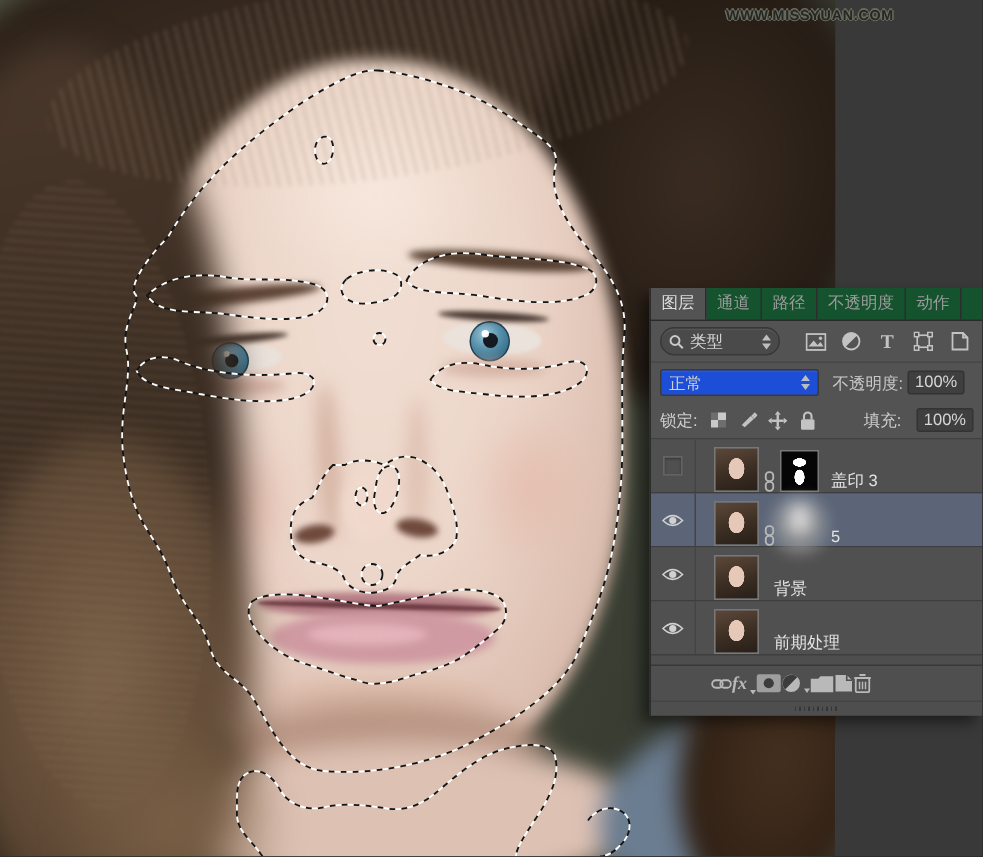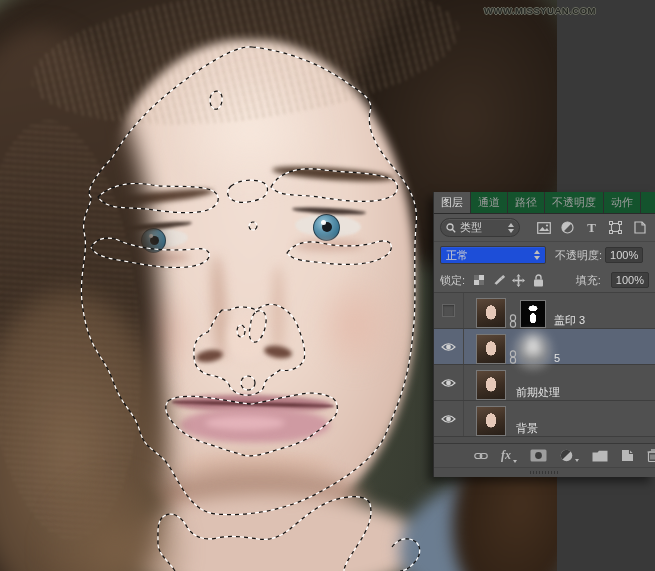--- a/index.html
+++ b/index.html
@@ -122,21 +122,21 @@
       #050505; }
   .mask-thumb.face { background:
       radial-gradient(circle 2px at 35% 40%, #111 90%, rgba(0,0,0,0) 100%),
       radial-gradient(circle 2px at 64% 40%, #111 90%, rgba(0,0,0,0) 100%),
       radial-gradient(ellipse 5px 2px at 50% 72%, #111 80%, rgba(0,0,0,0) 100%),
       radial-gradient(ellipse 10px 12px at 50% 48%, #fff 96%, rgba(0,0,0,0) 100%),
       #050505; }
   .mask-thumb.sel { outline:2px solid #fff; outline-offset:1px; }
   .layer-name { margin-left:8px; color:#e3e3e3; white-space:nowrap; }
   .layer-name.noMask { margin-left:10px; }
-  .bottom-bar { height:24px; flex:none; background:#4f4f4f; border-top:1px solid #383838; display:flex; align-items:center; gap:13px; padding-left:40px; }
+  .bottom-bar { height:24px; flex:none; background:#4f4f4f; border-top:1px solid #383838; display:flex; align-items:center; padding-left:40px; }
   .bicon { display:flex; align-items:center; color:#b9b9b9; }
   .fx { font-style:italic; font-weight:bold; font-size:12px; font-family:"Liberation Serif",serif; }
   .mini-arrow { width:0; height:0; border-left:2.5px solid transparent; border-right:2.5px solid transparent; border-top:3.5px solid #b9b9b9; margin-left:2px; align-self:flex-end; }
   .grip { height:10px; flex:none; background:#4e4e4e; display:flex; align-items:center; justify-content:center; border-top:1px solid #444; }
   .grip .dots { width:30px; height:3px; background:repeating-linear-gradient(90deg,#363636 0 1px, rgba(0,0,0,0) 1px 3px); }
   svg.ic { display:block; }
 </style>
 </head>
 <body>
 
@@ -355,32 +355,32 @@
       </div>
 
       <div class="layer-row">
         <span class="vis-well">
           <svg class="ic" width="15" height="10" viewBox="0 0 15 10">
               <path d="M1,5 Q7.5,-1.5 14,5 Q7.5,11.5 1,5 Z" fill="none" stroke="#d0d0d0" stroke-width="1.1"></path>
               <circle cx="7.5" cy="5" r="2.4" fill="#d0d0d0"></circle>
             </svg>
         </span>
         <span class="thumb"></span>
-        <span class="layer-name noMask">前期处理</span>
+        <span class="layer-name noMask">背景</span>
       </div>
 
       <div class="layer-row">
         <span class="vis-well">
           <svg class="ic" width="15" height="10" viewBox="0 0 15 10">
               <path d="M1,5 Q7.5,-1.5 14,5 Q7.5,11.5 1,5 Z" fill="none" stroke="#d0d0d0" stroke-width="1.1"></path>
               <circle cx="7.5" cy="5" r="2.4" fill="#d0d0d0"></circle>
             </svg>
         </span>
         <span class="thumb"></span>
-        <span class="layer-name noMask">背景</span>
+        <span class="layer-name noMask">前期处理</span>
       </div>
 
     </div>
 
     <div class="bottom-bar">
       <span class="bicon">
         <svg class="ic" width="14" height="8" viewBox="0 0 14 8">
             <rect x="0.8" y="1.5" width="7" height="5" rx="2.4" fill="none" stroke="#b9b9b9" stroke-width="1.2"></rect>
             <rect x="6.2" y="1.5" width="7" height="5" rx="2.4" fill="none" stroke="#b9b9b9" stroke-width="1.2"></rect>
           </svg>

